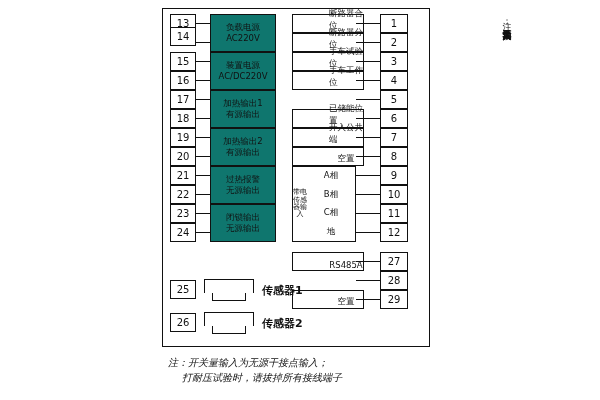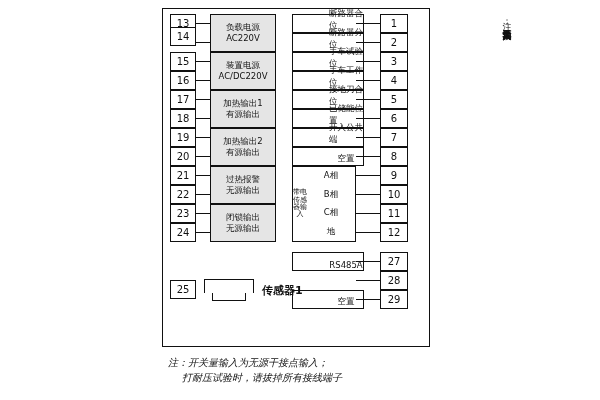--- a/index.html
+++ b/index.html
@@ -51,21 +51,21 @@
     position: absolute;
     left: 40px;
     width: 66px;
     height: 38px;
     border: 1px solid #111;
     box-sizing: border-box;
     display: flex; flex-direction: column;
     align-items: center; justify-content: center;
     font-size: 8.5px;
     line-height: 1.25;
-    background: #e5e5e5;
+    background: #0f766e;
   }
   .conn {
     position: absolute;
     left: 26px;
     width: 14px;
     height: 1px;
     background: #111;
   }
   
   #right-col { position: absolute; left: 292px; top: 14px; width: 130px; height: 300px; }
@@ -270,23 +270,20 @@
       </div>
     <div class="rname" style="top:19px">
         <span>断路器分位</span>
       </div>
     <div class="rname" style="top:38px">
         <span>手车试验位</span>
       </div>
     <div class="rname" style="top:57px">
         <span>手车工作位</span>
       </div>
-    <div class="rname" style="top:76px">
-        <span>接地刀合位</span>
-      </div>
     <div class="rname" style="top:95px">
         <span>已储能位置</span>
       </div>
     <div class="rname" style="top:114px">
         <span>开入公共端</span>
       </div>
     <div class="rname" style="top:133px">
         <span>空置</span>
       </div>
 
@@ -378,19 +375,27 @@
 
   <div class="sensor-row" style="left:170px; top:277px; width:180px; height:26px;">
     <div class="sensor-num" style="left:0; top:3px;">
         <span>25</span>
       </div>
     <div class="plug" style="left:34px; top:2px; width:50px; height:14px; border-bottom:none;"></div>
     <div class="plug" style="left:42px; top:16px; width:34px; height:8px; border-top:none;"></div>
     <div class="plug-label" style="left:92px; top:6px;">传感器1</div>
   </div>
 
+  <div class="sensor-row" style="left:170px; top:310px; width:180px; height:26px;">
+    <div class="sensor-num" style="left:0; top:3px;">
+        <span>26</span>
+      </div>
+    <div class="plug" style="left:34px; top:2px; width:50px; height:14px; border-bottom:none;"></div>
+    <div class="plug" style="left:42px; top:16px; width:34px; height:8px; border-top:none;"></div>
+    <div class="plug-label" style="left:92px; top:6px;">传感器2</div>
+  </div>
 
   <div class="footer">
     <div>注：开关量输入为无源干接点输入；</div>
     <div style="padding-left:14px;">打耐压试验时，请拔掉所有接线端子</div>
   </div>
 
 </div>
 
 </body></html>

